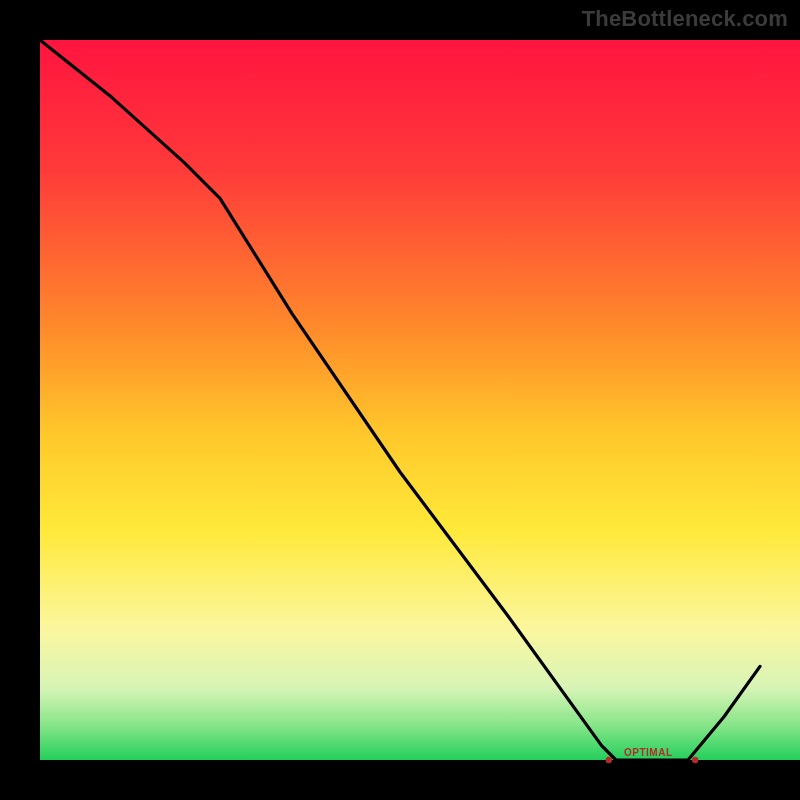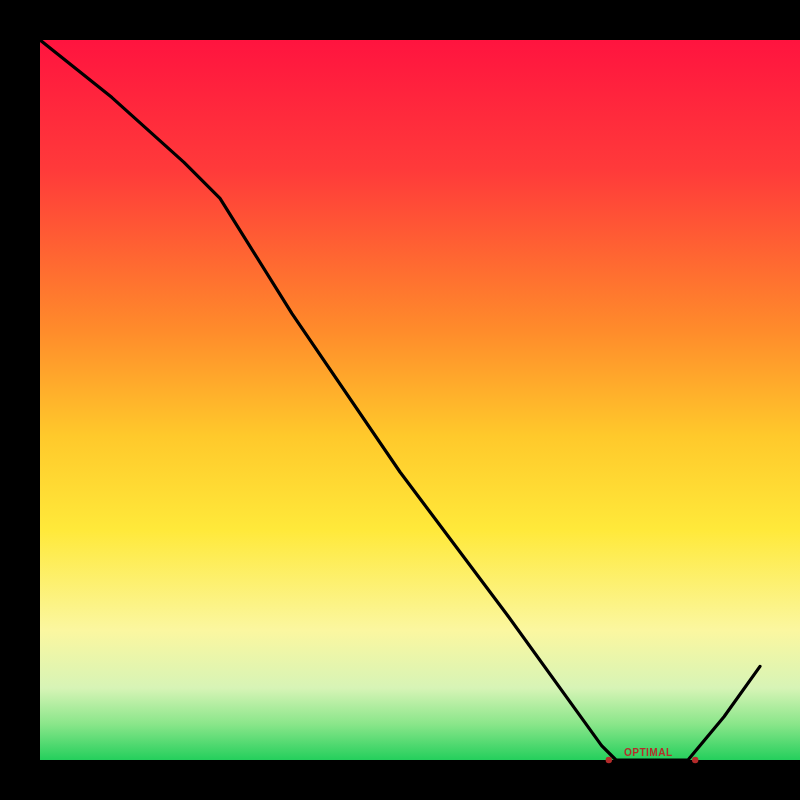--- a/index.html
+++ b/index.html
@@ -70,20 +70,21 @@
     font-weight: 700;
     letter-spacing: 0.5px;
     user-select: none;
   }
 </style>
 </head>
 <body>
 
 <div class="frame">
 
+  <div class="watermark">TheBottleneck.com</div>
 
   <div class="plot">
 
     <svg id="chart-svg" viewBox="0 0 720 720">
       <path id="curve-path" class="curve" d="M0.0 0.0 L72.0 57.6 L144.0 122.4 L180.0 158.4 L252.0 273.6 L360.0 432.0 L468.0 576.0 L561.6 705.6 L576.0 720.0 L590.4 720.0 L604.8 720.0 L619.2 720.0 L633.6 720.0 L648.0 720.0 L684.0 676.8 L720.0 626.4"></path>
       <g id="dots">
           <circle cx="568.8" cy="720.0" r="3.2" fill="#b52b2b"></circle>
           <circle cx="655.2" cy="720.0" r="3.2" fill="#b52b2b"></circle>
         </g>
     </svg>

